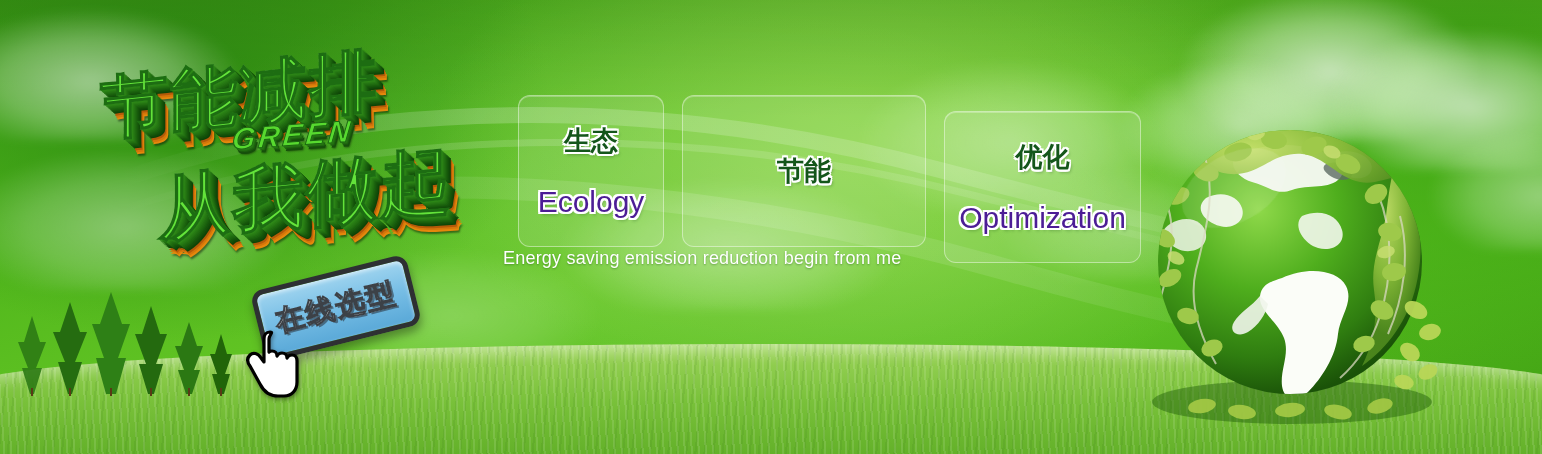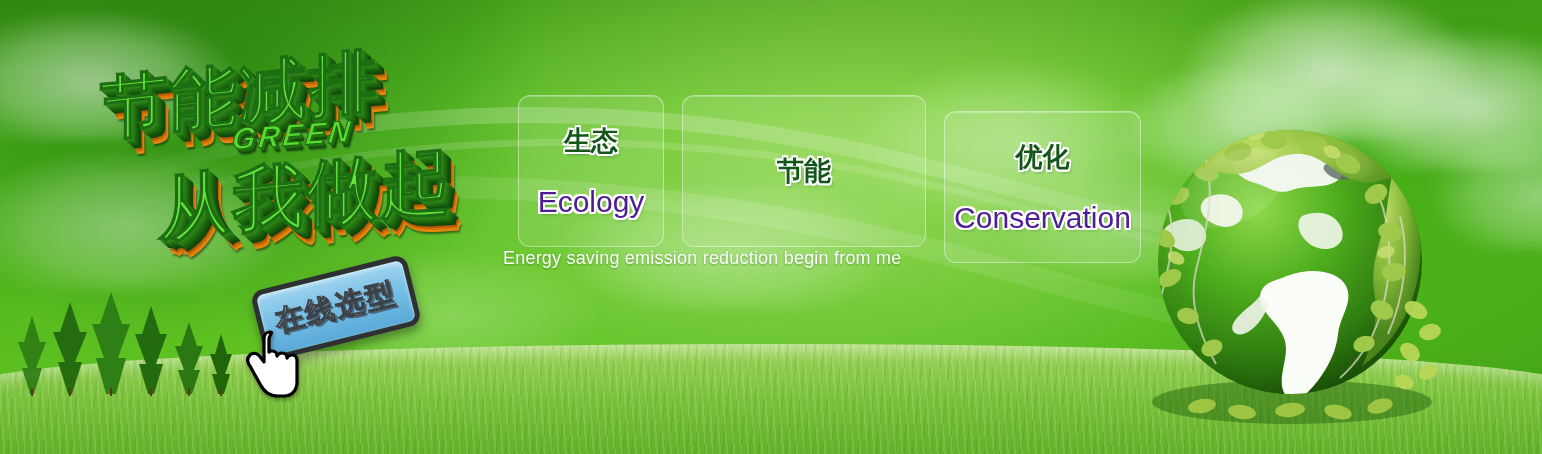--- a/index.html
+++ b/index.html
@@ -338,21 +338,21 @@
   <div class="cards">
     <div class="card">
       <span class="card-zh">生态</span>
       <span class="card-en">Ecology</span>
     </div>
     <div class="card wide">
       <span class="card-zh">节能</span>
     </div>
     <div class="card wide2">
       <span class="card-zh">优化</span>
-      <span class="card-en">Conservation</span>
+      <span class="card-en">Optimization</span>
     </div>
   </div>
 
   <div class="tagline">Energy saving emission reduction begin from me</div>
 
   <div class="globe-wrap">
     <svg width="300" height="310" viewBox="0 0 300 310">
       <defs>
         <radialGradient id="gSphere" cx="38%" cy="30%" r="72%">
           <stop offset="0%" stop-color="#8fd94a"></stop>

